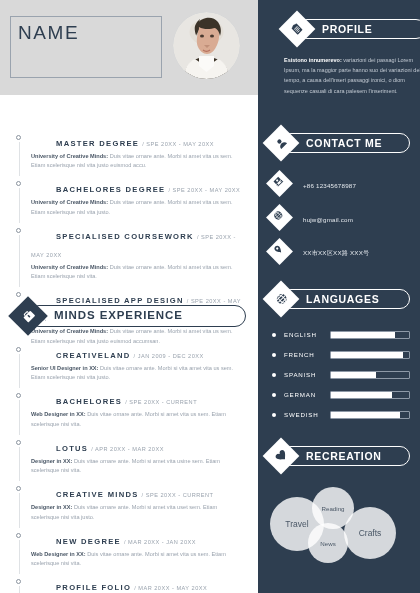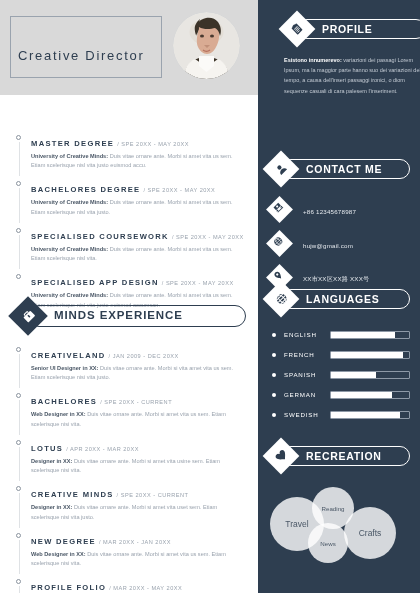--- a/index.html
+++ b/index.html
@@ -65,21 +65,21 @@
   .entry-bullet {
     position:absolute; left:2px; top:3px; width:5px; height:5px;
     border:1px solid #8a939e; border-radius:50%;
   }
   .entry-line {
     position:absolute; left:4.5px; top:10px; bottom:-6px; width:1px;
     background:#dfe2e5;
   }
   .entry-title {
     font-size:7.6px; font-weight:bold; letter-spacing:1.3px;
-    color:#2e3e50; display:inline;
+    color:#2e3e50; display:inline;margin-left:25px;
   }
   .entry-date {
     font-size:5.6px; letter-spacing:0.5px; color:#9aa3ae;
     display:inline; margin-left:3px;
   }
   .entry-body {
     margin-top:2px; font-size:5.6px; line-height:1.65; color:#9aa3ae;
   }
   .entry-org { font-weight:bold; color:#4a5766; }
 
@@ -112,21 +112,21 @@
     font-size:10.5px; font-weight:bold; letter-spacing:0.7px;
     color:#ffffff;
   }
 
   #profile-block { position:absolute; left:26px; top:16px; width:142px; }
   #profile-text {
     margin-top:13px; font-size:5.5px; line-height:1.85; color:#c3cad3;
   }
   #profile-text b { color:#ffffff; }
 
-  #contact-block { position:absolute; left:10px; top:130px; width:142px;margin-top:26px; }
+  #contact-block { position:absolute; left:10px; top:130px; width:142px; }
   #contact-list { margin-top:16px; }
   .contact-row {
     position:relative; height:26px; margin-bottom:8px;
     display:flex; align-items:center;
   }
   .contact-dia {
     position:absolute; left:2px; top:2px; width:19px; height:19px;
     background:#ffffff; transform:rotate(45deg);
   }
   .contact-dia-in {
@@ -171,21 +171,21 @@
   }
 </style>
 </head>
 <body>
 
 <div id="left-column">
 
   <div id="header-band"></div>
 
   <div id="name-box"></div>
-  <div id="title-text">Creative Director</div>
+  <div id="name-text">NAME</div>
 
   <div id="photo">
     <svg viewBox="0 0 67 67">
       <defs>
         <clipPath id="cp">
             <circle cx="33.5" cy="33.5" r="33.5"></circle>
           </clipPath>
       </defs>
       <g clip-path="url(#cp)">
         <rect width="67" height="67" fill="#e8e6e2"></rect>

